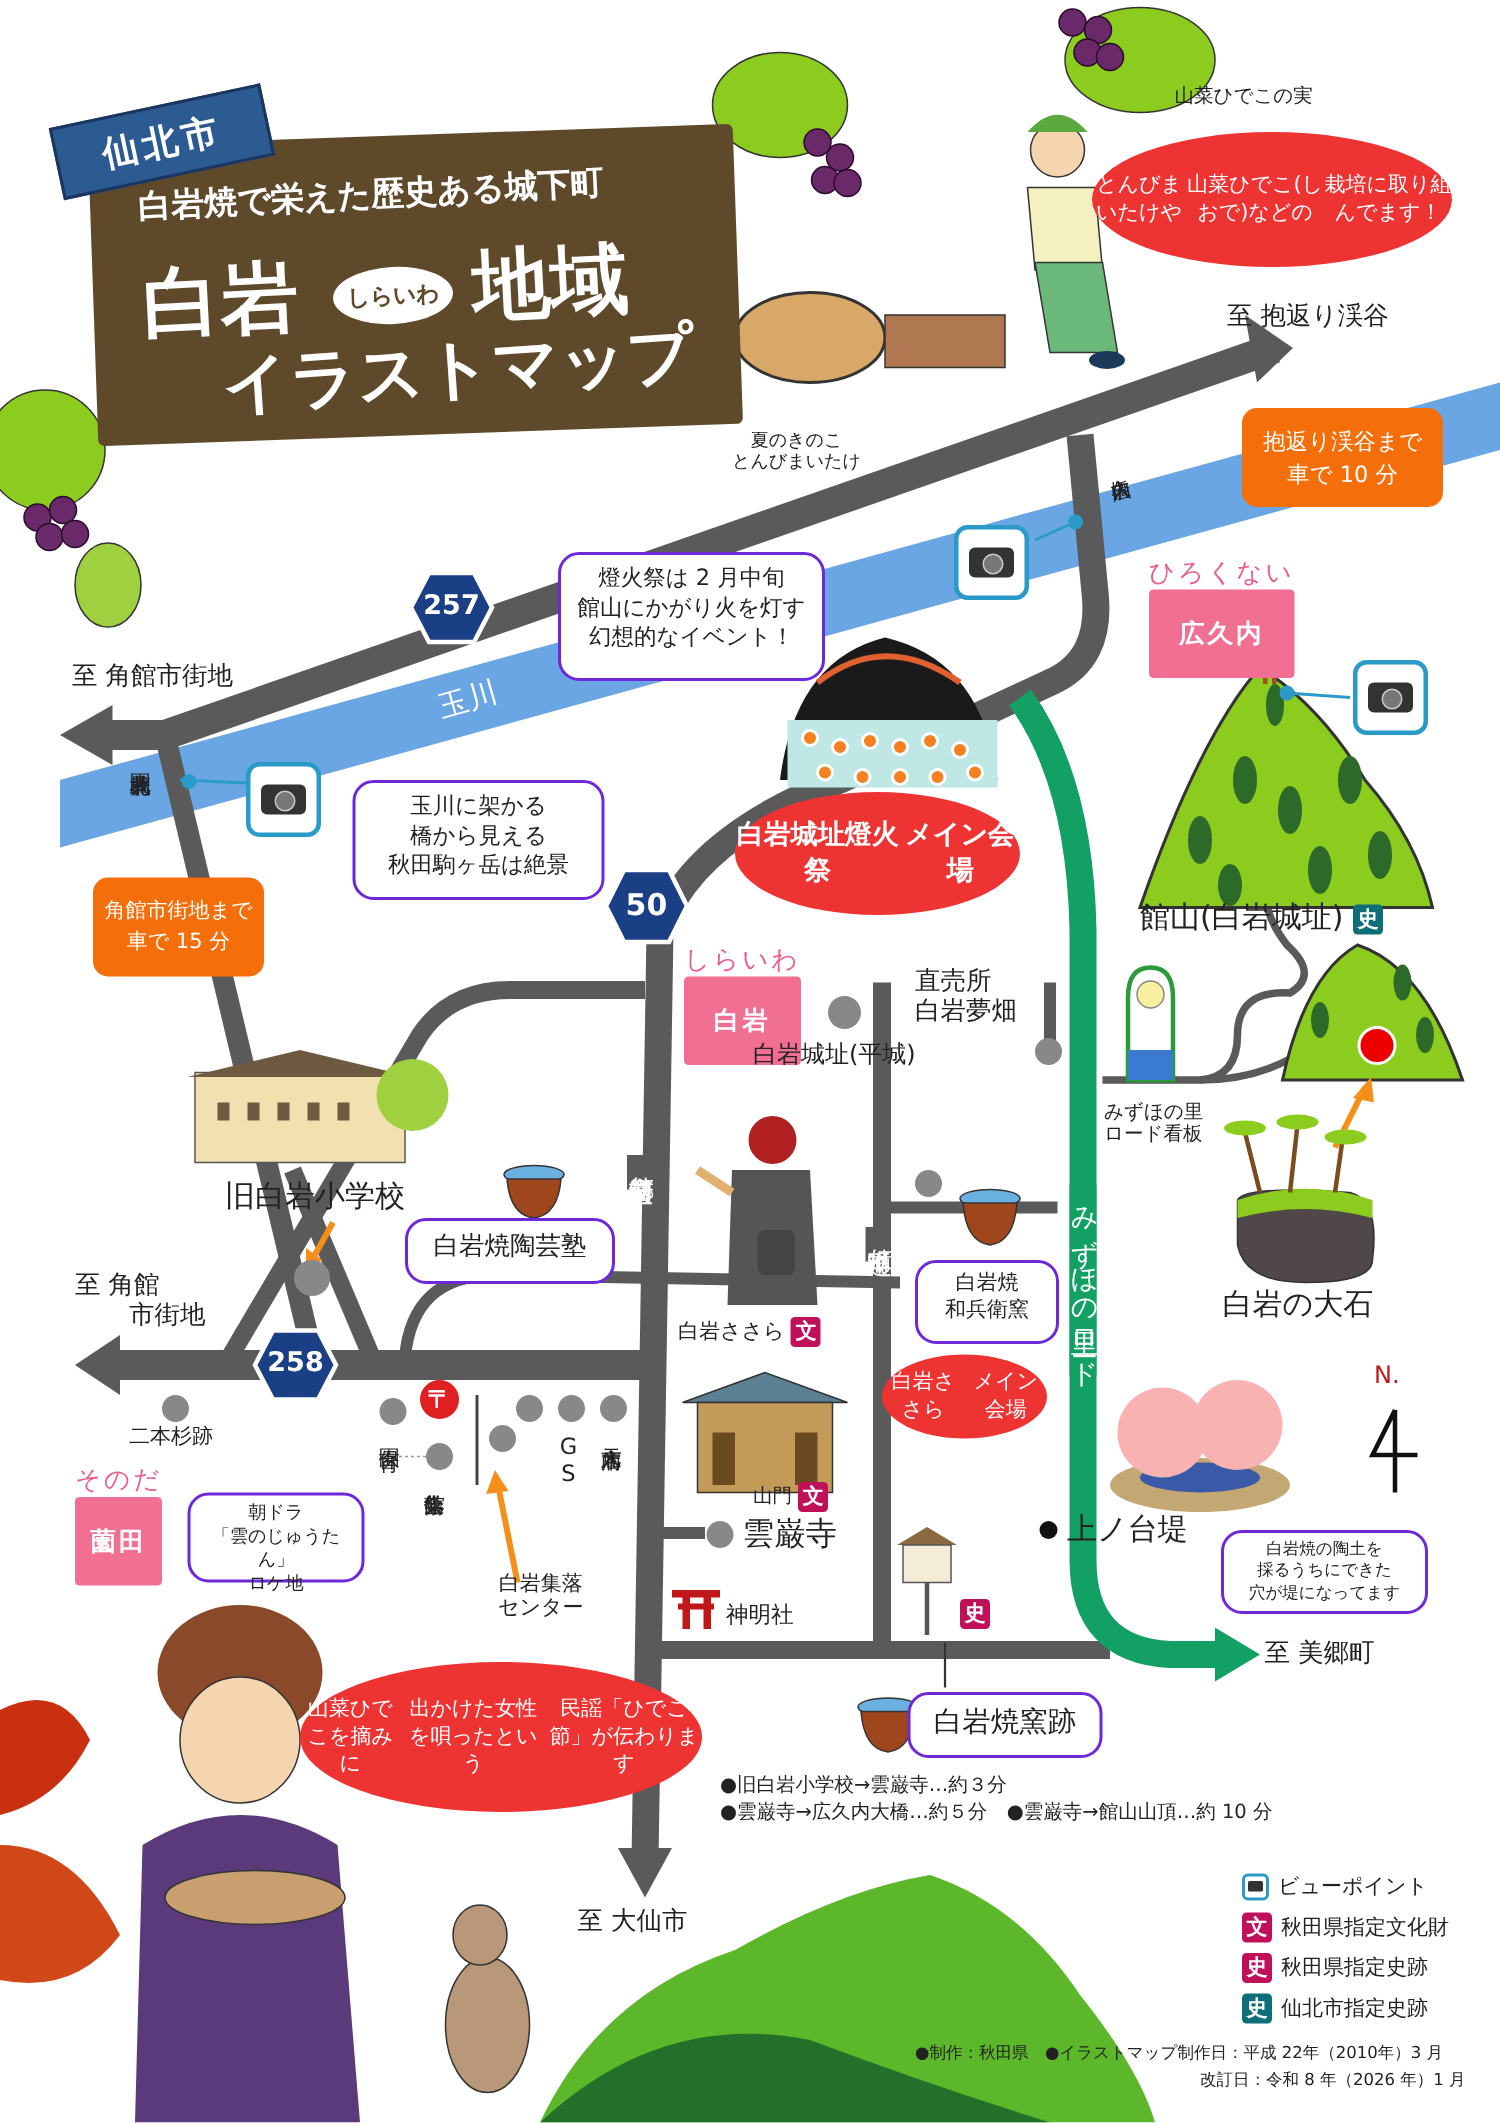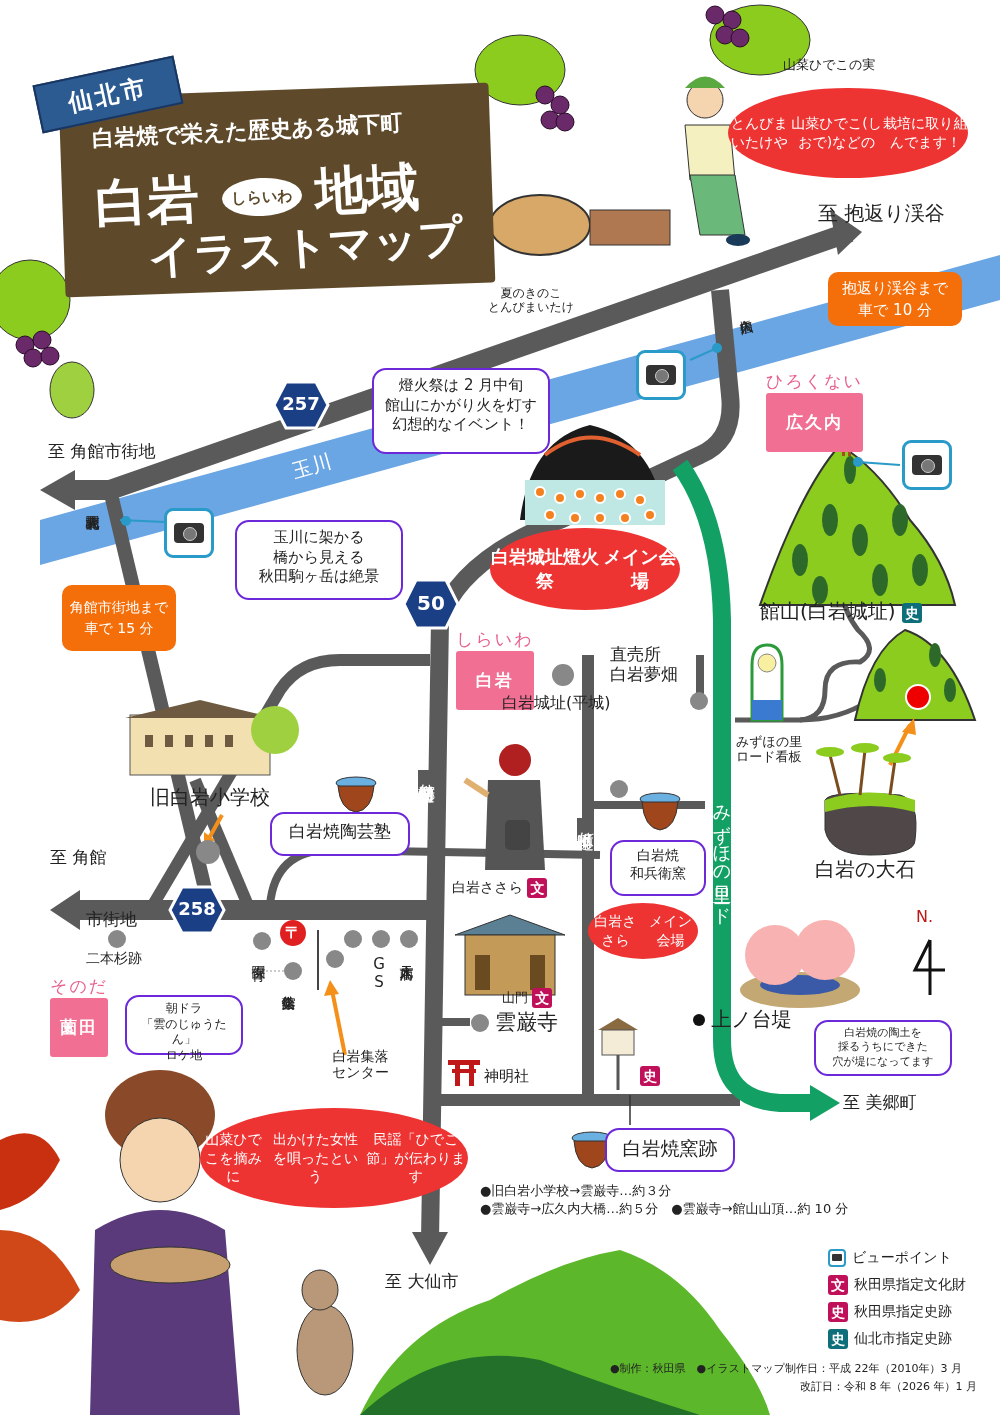--- a/index.html
+++ b/index.html
@@ -258,22 +258,22 @@
 <div class="bubble-r" style="left:728px;top:88px;width:240px;height:90px;font-size:14px;font-weight:normal;">
   <span>とんびまいたけや</span>
   <span>山菜ひでこ(しおで)などの</span>
   <span>栽培に取り組んでます！</span>
 </div>
 <div class="t" style="left:488px;top:287px;font-size:12px;text-align:center;">
   <div>夏のきのこ</div>
   <div>とんびまいたけ</div>
 </div>
 
-<div class="t" style="left:818px;top:202px;font-size:20px;">至 抱返り渓谷</div>
-<div class="orange-box" style="left:828px;top:272px;width:134px;height:54px;">
+<div class="t" style="left:818px;top:202px;font-size:17px;">至 抱返り渓谷</div>
+<div class="orange-box" style="left:828px;top:272px;width:134px;height:66px;">
   <span>抱返り渓谷まで</span>
   <span>車で 10 分</span>
 </div>
 
 <div class="hexagon" style="left:272px;top:380px;width:58px;height:50px;">
   <svg width="58" height="50">
       <polygon points="14,2 44,2 56,25 44,48 14,48 2,25" fill="#1b3f85" stroke="#fff" stroke-width="3"></polygon>
     </svg>
   <span style="position:absolute;left:0;top:13px;width:58px;text-align:center;color:#fff;font-weight:bold;font-size:18px;">257</span>
 </div>
@@ -404,21 +404,21 @@
 <div class="bubble-w" style="left:605px;top:1128px;width:130px;height:44px;font-size:19px;">
   <span>白岩焼窯跡</span>
 </div>
 <div class="t" style="left:693px;top:1008px;font-size:20px;">
   <span style="display:inline-block;width:12px;height:12px;border-radius:50%;background:#111;"></span>
   <span>上ノ台堤</span>
 </div>
 
 <div class="t" style="left:50px;top:848px;font-size:17px;">
   <div>至 角館</div>
-  <div style="padding-left:36px;margin-top:42px;">市街地</div>
+  <div style="padding-left:36px;">市街地</div>
 </div>
 
 <div class="dot" style="left:108px;top:930px;"></div>
 <div class="t" style="left:86px;top:950px;font-size:14px;">二本杉跡</div>
 <div class="dot" style="left:253px;top:932px;"></div>
 <div class="vt" style="left:252px;top:955px;font-size:14px;">保育園</div>
 <div class="abs" style="left:280px;top:920px;width:26px;height:26px;border-radius:50%;background:#e02020;color:#fff;text-align:center;line-height:26px;font-weight:bold;">〒</div>
 <div class="dot" style="left:284px;top:962px;"></div>
 <div class="vt" style="left:282px;top:985px;font-size:14px;">集落会館</div>
 <div class="dot" style="left:326px;top:950px;"></div>

